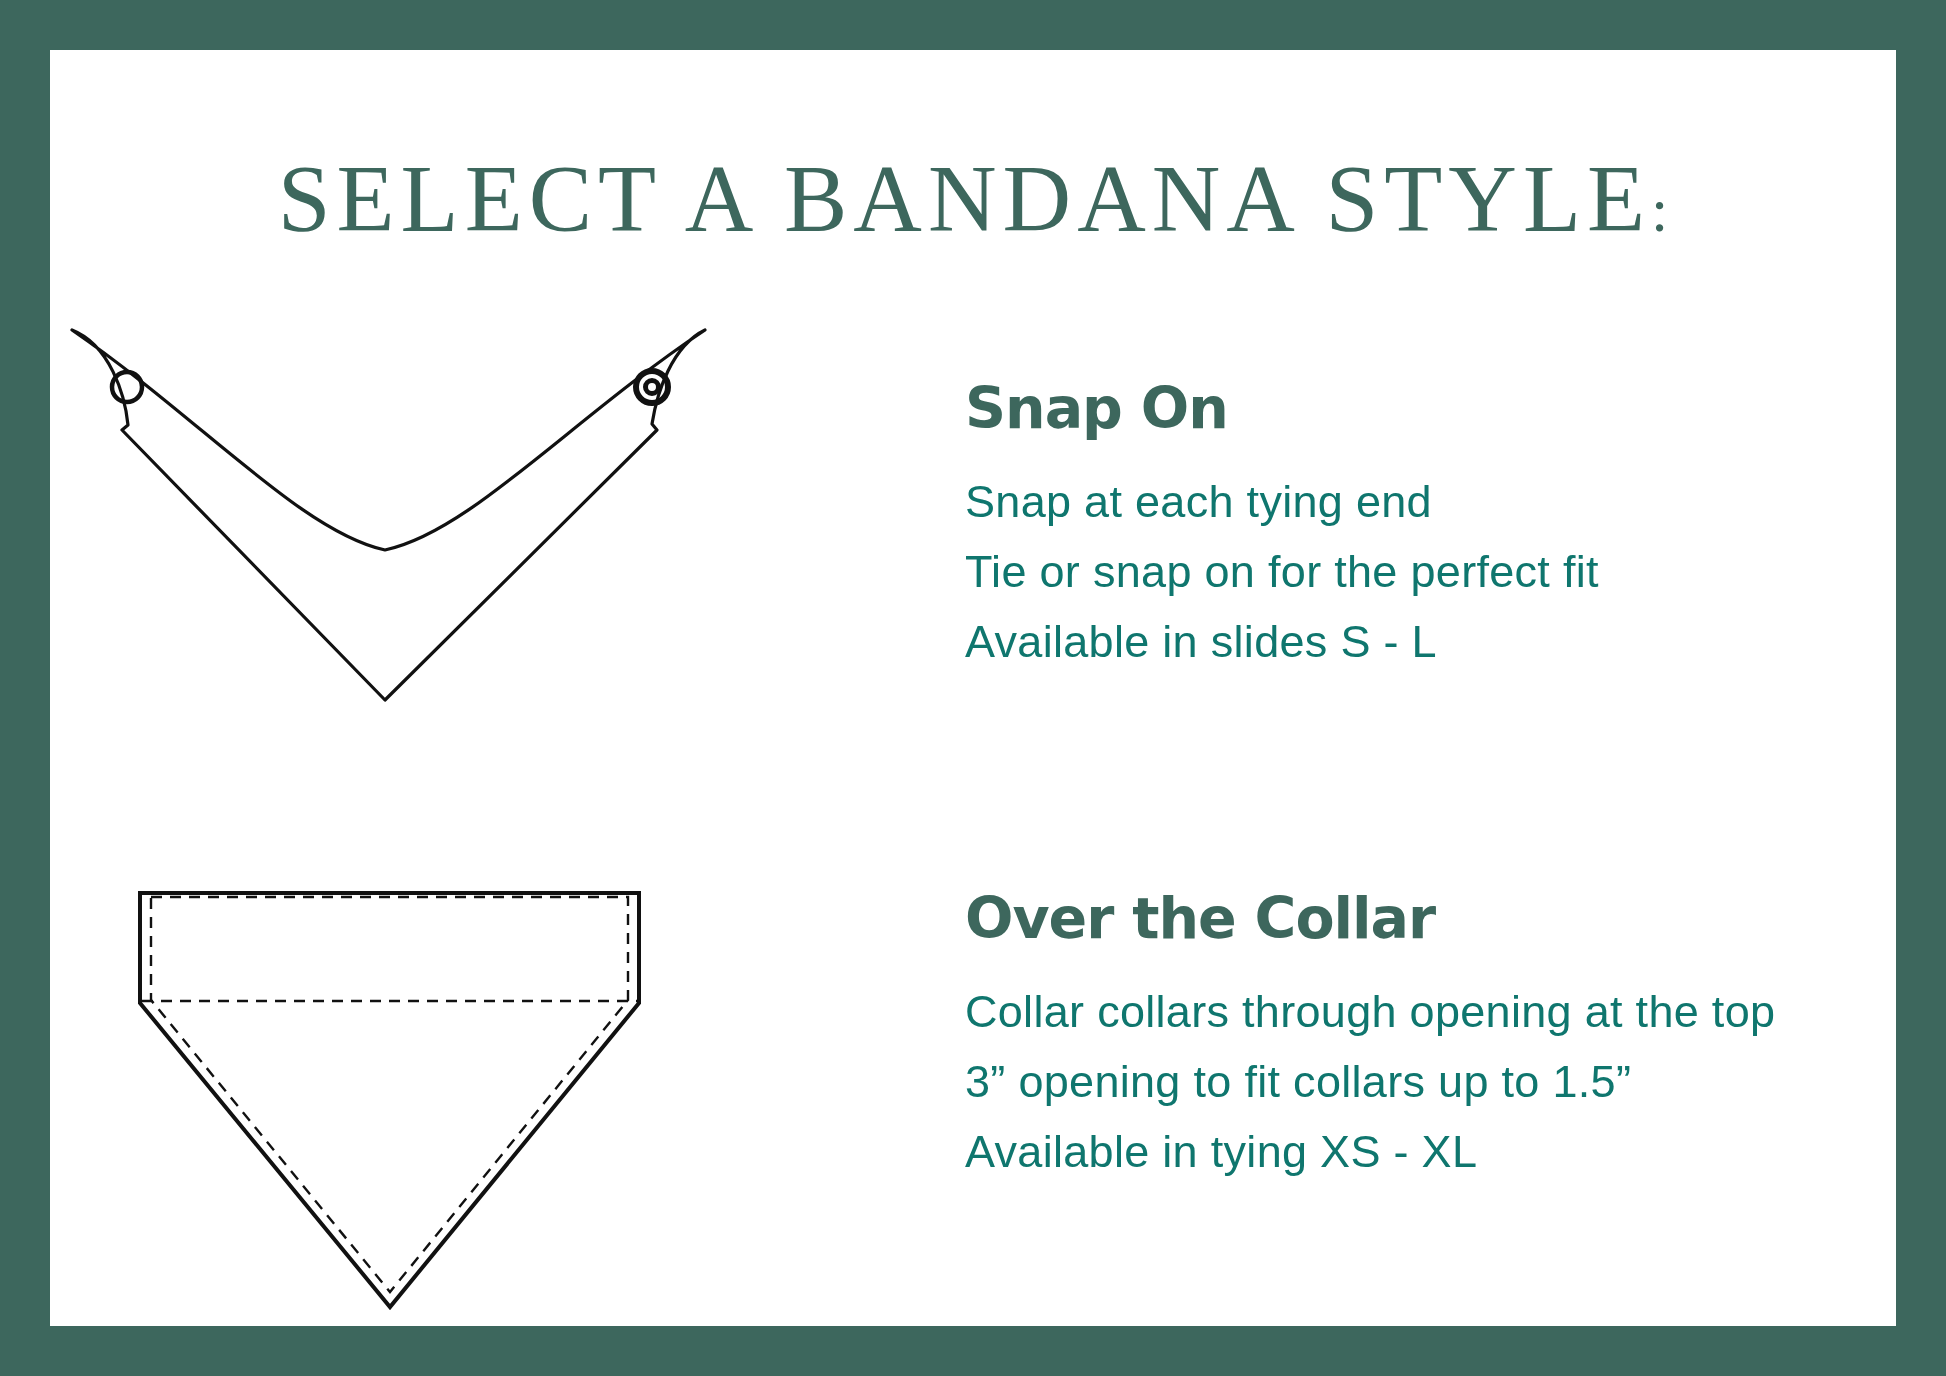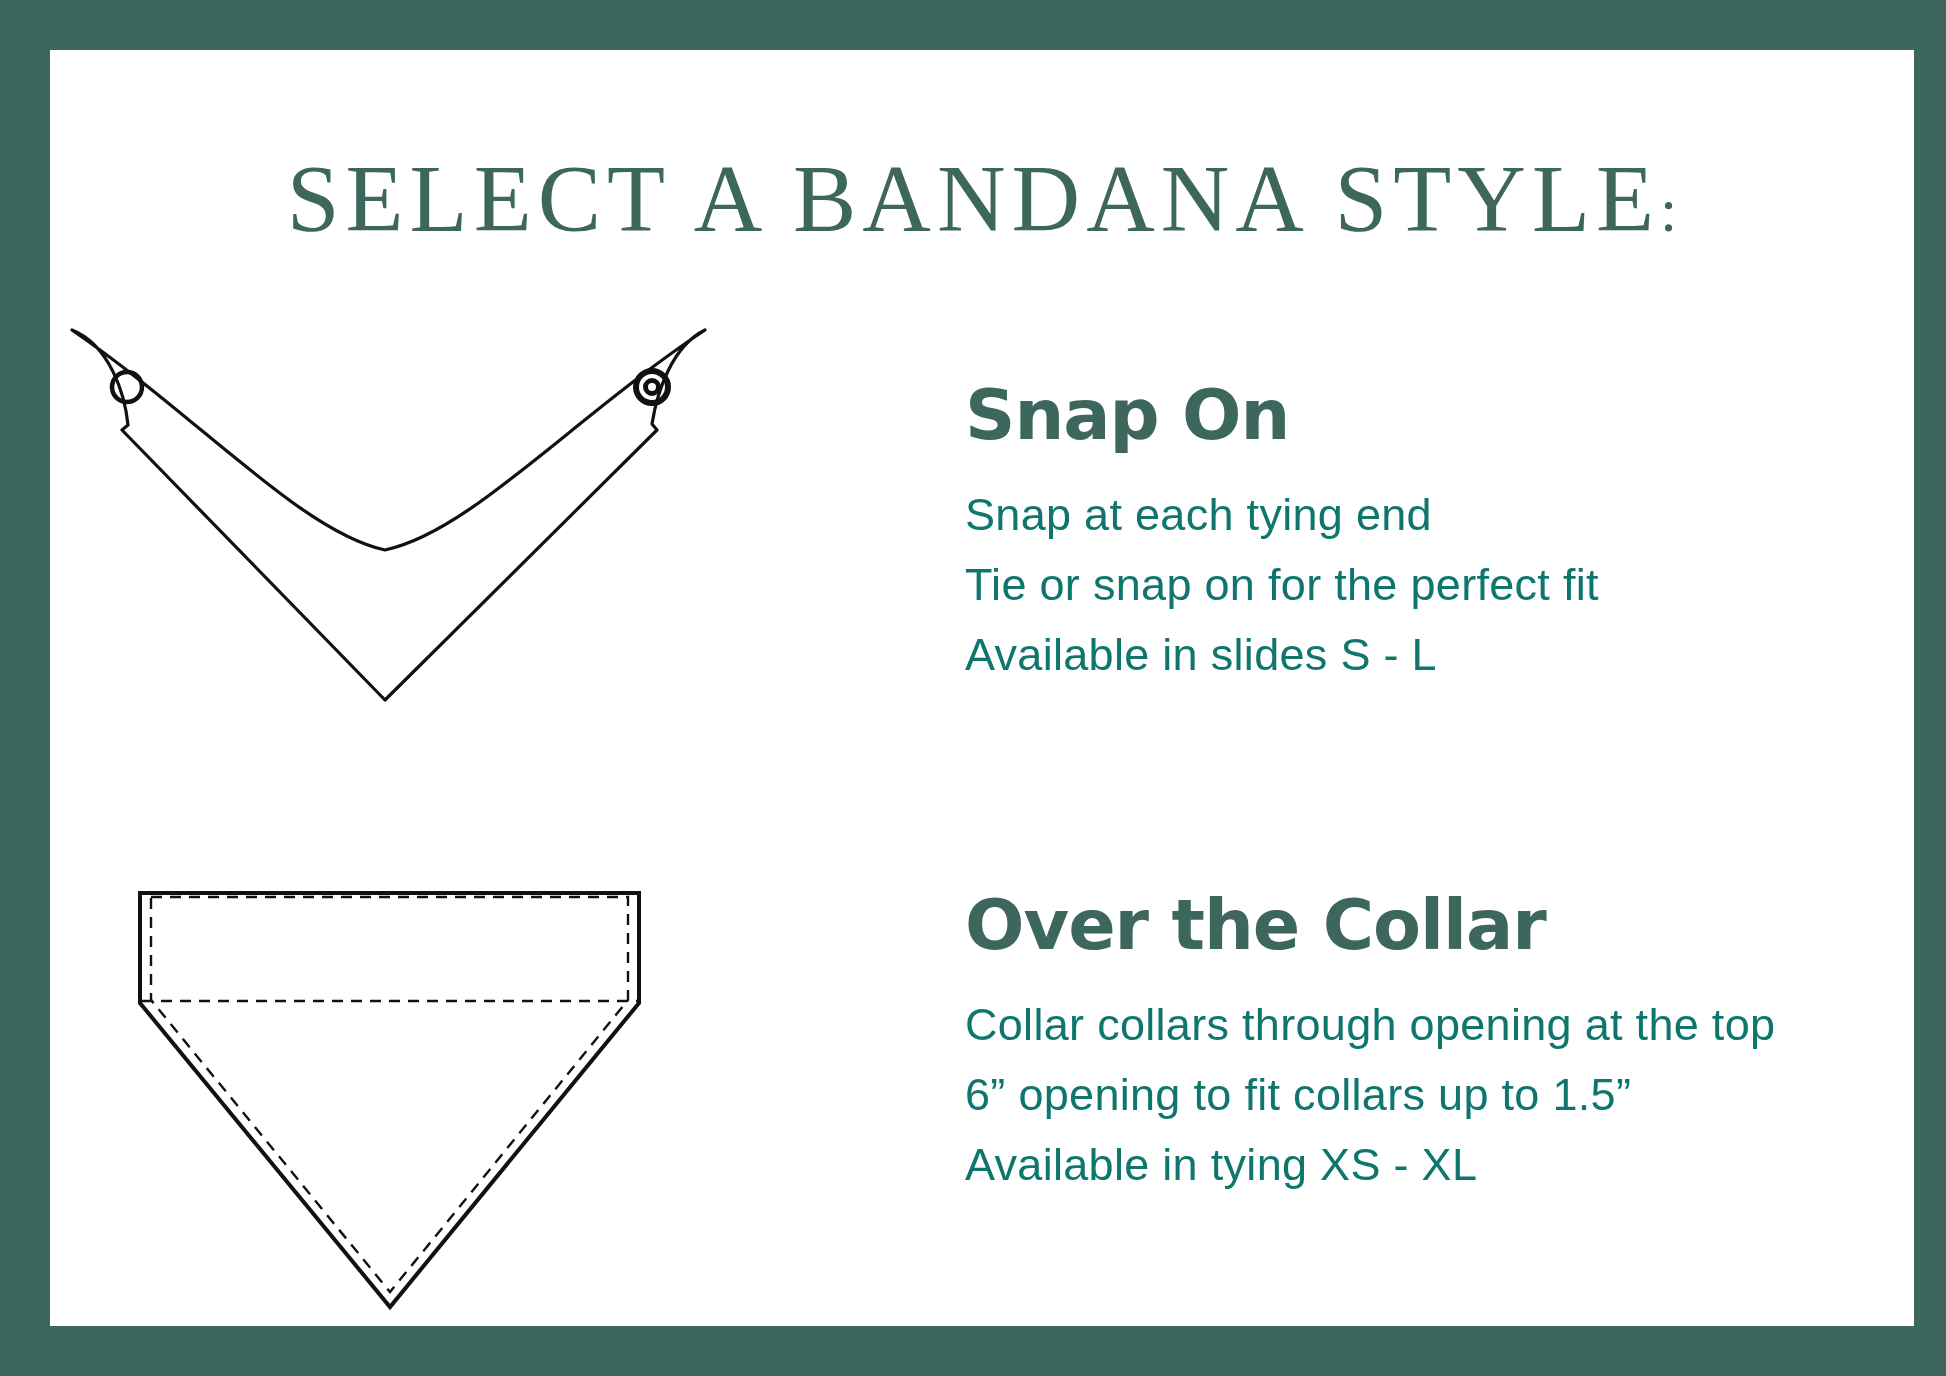--- a/index.html
+++ b/index.html
@@ -16,21 +16,20 @@
     overflow: hidden;
     font-family: "Liberation Sans", sans-serif;
   }
   #card {
     position: absolute;
     left: 50px;
     top: 50px;
     width: 1846px;
     height: 1276px;
     background: #ffffff;
-    padding-left: 18px;
   }
 
   
   #title {
     position: absolute;
     left: 0;
     top: 100px;
     width: 100%;
     text-align: center;
     color: #3d675d;
@@ -56,21 +55,21 @@
     position: absolute;
     left: 915px;
     width: 900px;
   }
 
   
   .style-heading {
     color: #3d675d;
     font-family: "DejaVu Sans", "Liberation Sans", sans-serif;
     font-weight: 700;
-    font-size: 70px;
+    font-size: 57px;
     line-height: 1.0;
     letter-spacing: -1px;
     margin: 0 0 30px 0;
   }
   .style-lines {
     color: #0f766e;
     font-family: "Liberation Sans", sans-serif;
     font-weight: 300;
     font-size: 45px;
     line-height: 70px;
@@ -142,19 +141,19 @@
                  L 101 145 Z" fill="none" stroke="#111111" stroke-width="2.4" stroke-dasharray="11 8" stroke-linejoin="miter"></path>
 
         <line x1="92" y1="146" x2="588" y2="146" stroke="#111111" stroke-width="2.6" stroke-dasharray="11 8"></line>
       </svg>
     </div>
 
     <div class="text-col" id="collar-text">
       <div class="style-heading">Over the Collar</div>
       <div class="style-lines">
         <div>Collar collars through opening at the top</div>
-        <div>6” opening to fit collars up to 1.5”</div>
+        <div>3” opening to fit collars up to 1.5”</div>
         <div>Available in tying XS - XL</div>
       </div>
     </div>
 
   </div>
 </div>
 
 </body></html>

